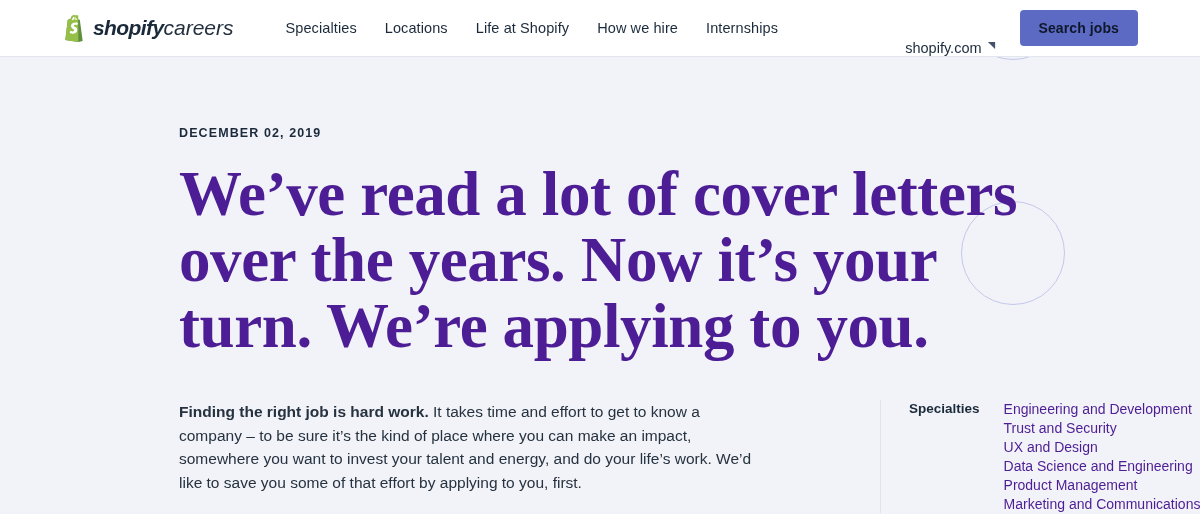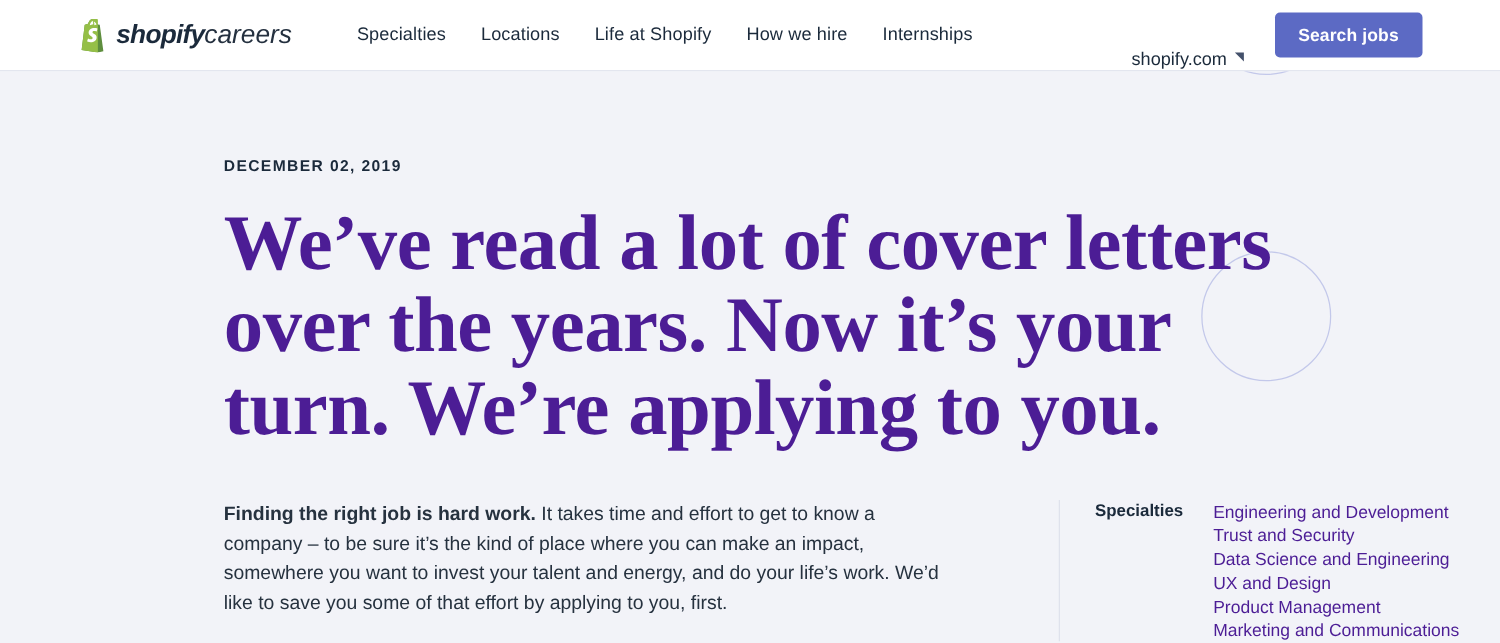--- a/index.html
+++ b/index.html
@@ -114,21 +114,21 @@
   }
   .ext-arrow {
     width: 9px;
     height: 9px;
     margin-top: 1px;
     display: block;
   }
 
   .search-jobs-btn {
     background: #5c6ac4;
-    color: #ffffff;
+    color: #0f172a;
     border: none;
     border-radius: 4px;
     font-family: "Liberation Sans", sans-serif;
     font-size: 14px;
     font-weight: 700;
     padding: 10px 19px;
     cursor: pointer;
     white-space: nowrap;
     letter-spacing: 0.1px;
   }
@@ -163,20 +163,21 @@
     color: #4c1d95;
     letter-spacing: -0.4px;
     margin-top: 21px;
     max-width: 840px;
   }
 
   
   .content-row {
     display: flex;
     margin-top: 41px;
+    gap: 33px;
   }
 
   .post-body {
     width: 578px;
     flex: 0 0 578px;
   }
   .post-body p {
     font-size: 15.5px;
     line-height: 23.5px;
     color: #26323f;
@@ -268,24 +269,24 @@
       <aside class="specialties-panel">
         <div class="specialties-label">Specialties</div>
         <ul class="specialties-list">
           <li>
               <a class="specialty-link" href="#">Engineering and Development</a>
             </li>
           <li>
               <a class="specialty-link" href="#">Trust and Security</a>
             </li>
           <li>
+              <a class="specialty-link" href="#">UX and Design</a>
+            </li>
+          <li>
               <a class="specialty-link" href="#">Data Science and Engineering</a>
-            </li>
-          <li>
-              <a class="specialty-link" href="#">UX and Design</a>
             </li>
           <li>
               <a class="specialty-link" href="#">Product Management</a>
             </li>
           <li>
               <a class="specialty-link" href="#">Marketing and Communications</a>
             </li>
         </ul>
       </aside>
 

